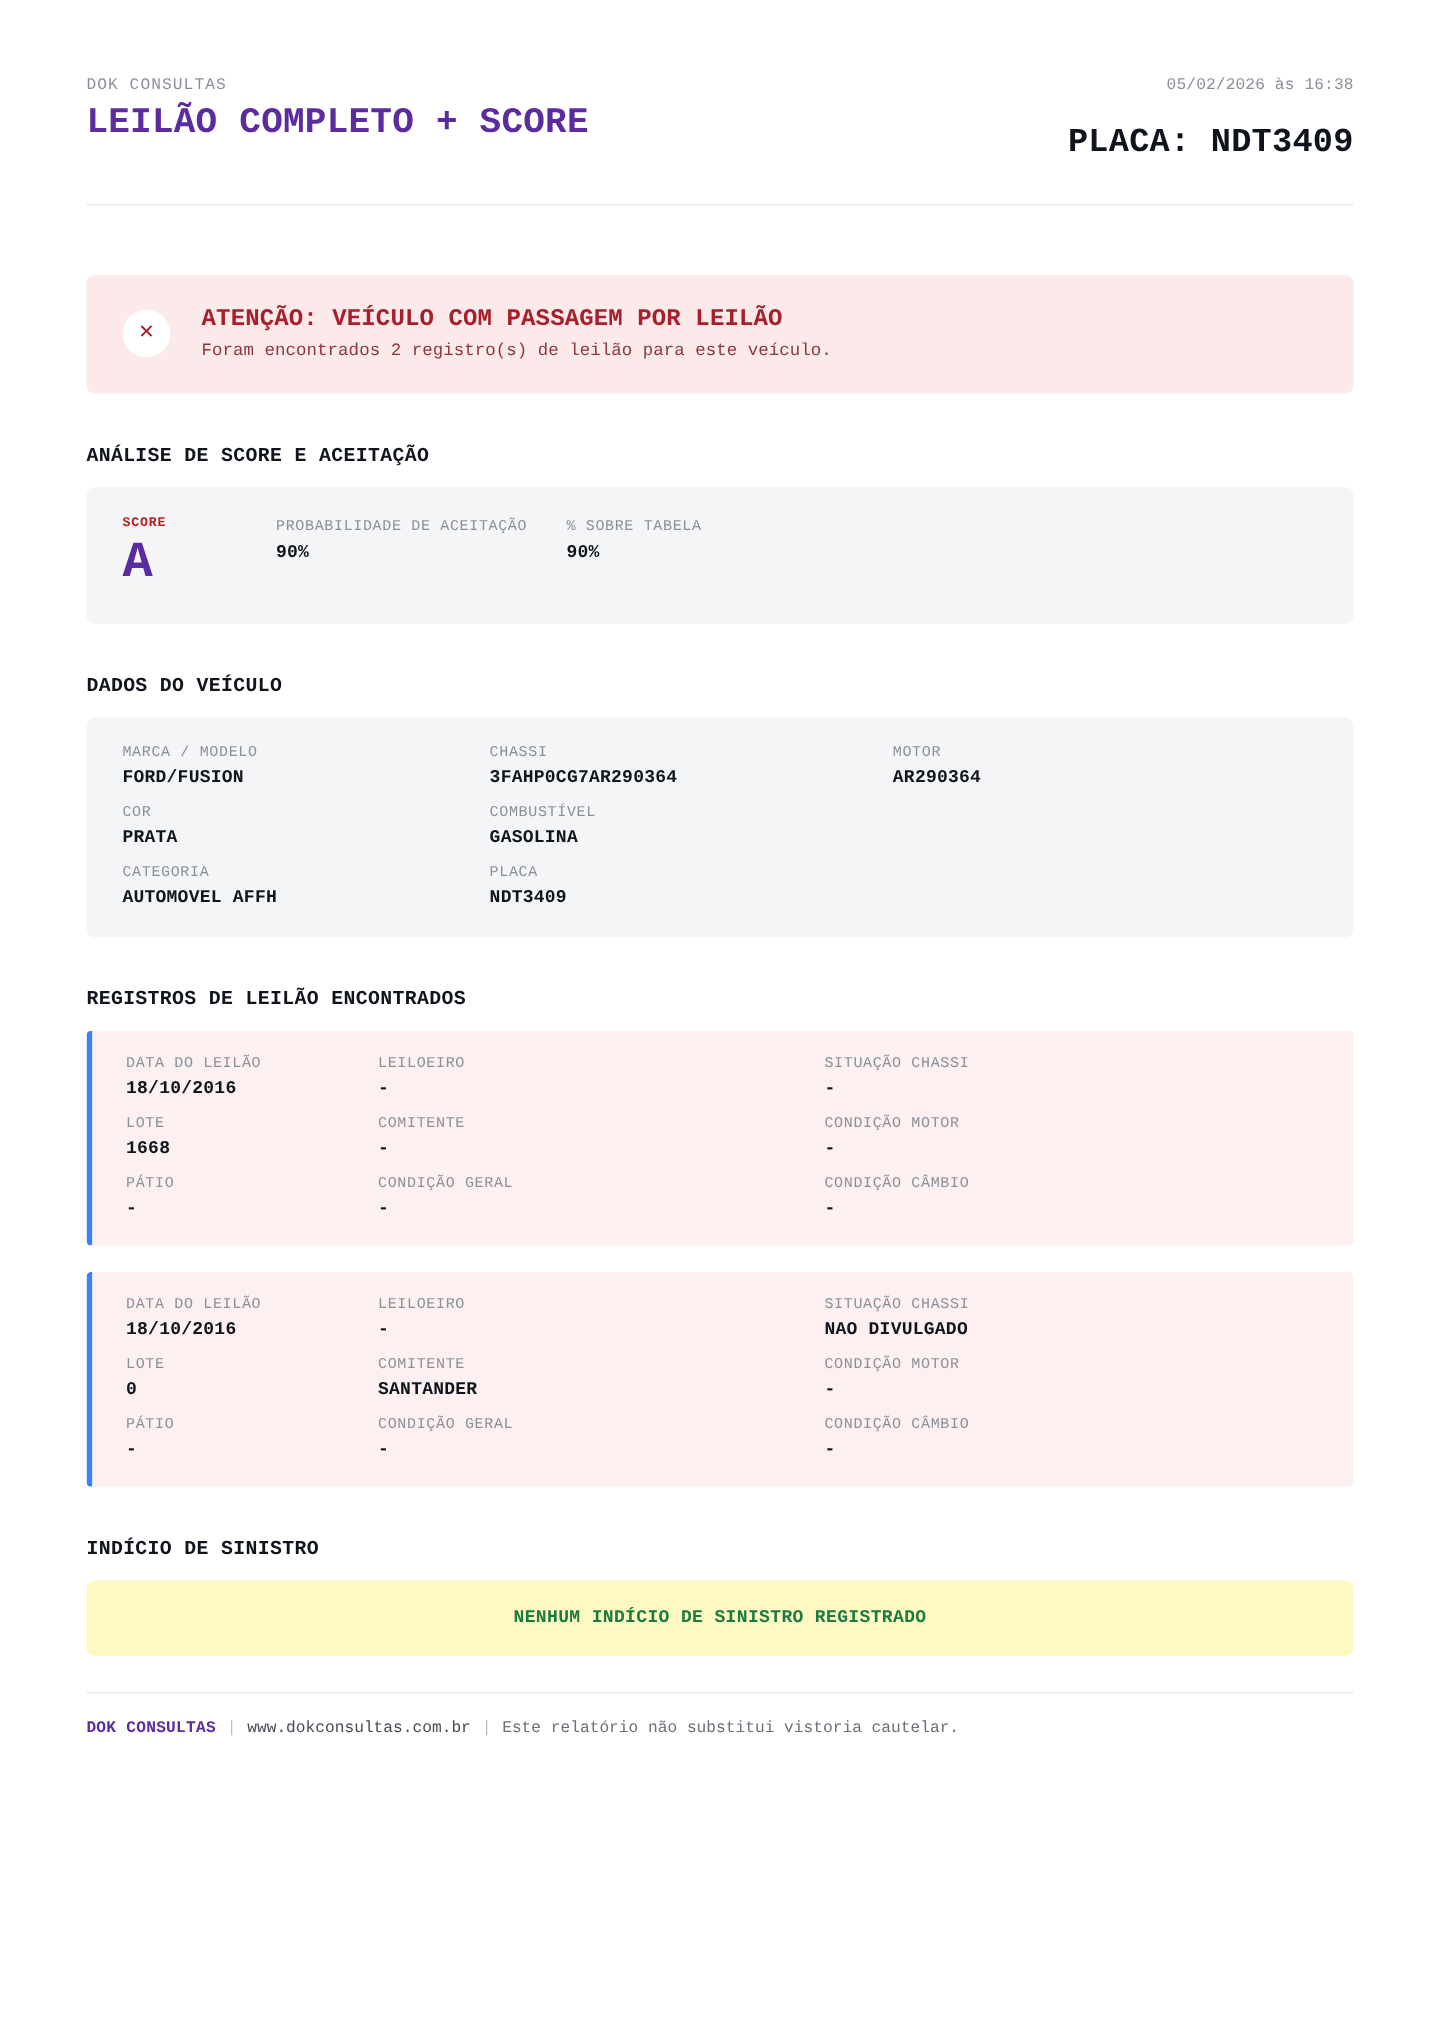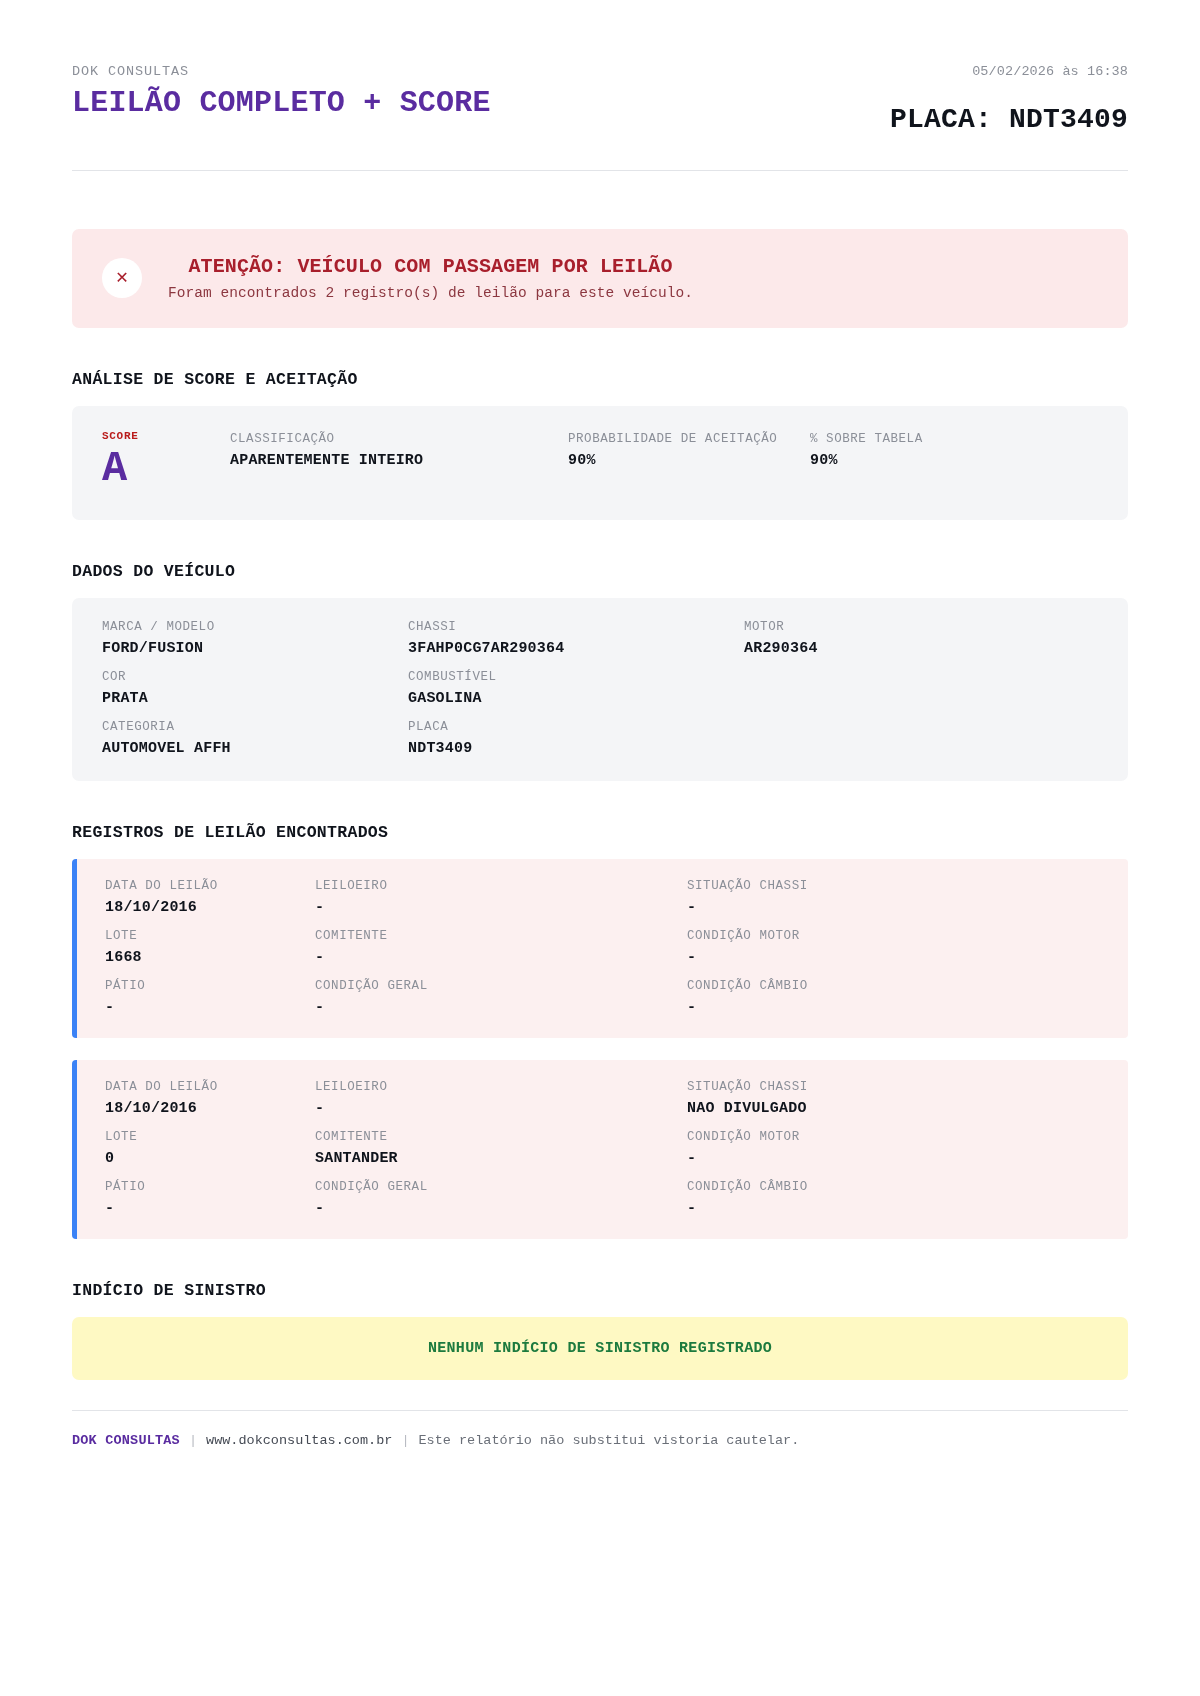--- a/index.html
+++ b/index.html
@@ -82,21 +82,21 @@
     border-radius: 50%;
     background: #ffffff;
     display: flex;
     align-items: center;
     justify-content: center;
     color: #a81f2c;
     font-size: 20px;
     font-weight: bold;
     line-height: 1;
   }
-  .alert-text { display: flex; flex-direction: column; gap: 7px; align-items: center; }
+  .alert-text { display: flex; flex-direction: column; gap: 7px; }
   .alert-title {
     font-size: 20px;
     font-weight: bold;
     color: #a81f2c;
     letter-spacing: 0.1px;
   }
   .alert-sub {
     font-size: 14.5px;
     color: #8c3740;
     letter-spacing: 0.05px;
@@ -245,24 +245,20 @@
       <div class="alert-sub">Foram encontrados 2 registro(s) de leilão para este veículo.</div>
     </div>
   </div>
 
   <div class="section-title">ANÁLISE DE SCORE E ACEITAÇÃO</div>
   <div class="score-panel">
     <div class="score-col">
       <div class="score-col-label">SCORE</div>
       <div class="score-grade">A</div>
     </div>
-    <div class="score-field classificacao">
-      <div class="field-label">CLASSIFICAÇÃO</div>
-      <div class="field-value">APARENTEMENTE INTEIRO</div>
-    </div>
     <div class="score-field probabilidade">
       <div class="field-label">PROBABILIDADE DE ACEITAÇÃO</div>
       <div class="field-value">90%</div>
     </div>
     <div class="score-field sobretabela">
       <div class="field-label">% SOBRE TABELA</div>
       <div class="field-value">90%</div>
     </div>
   </div>
 

